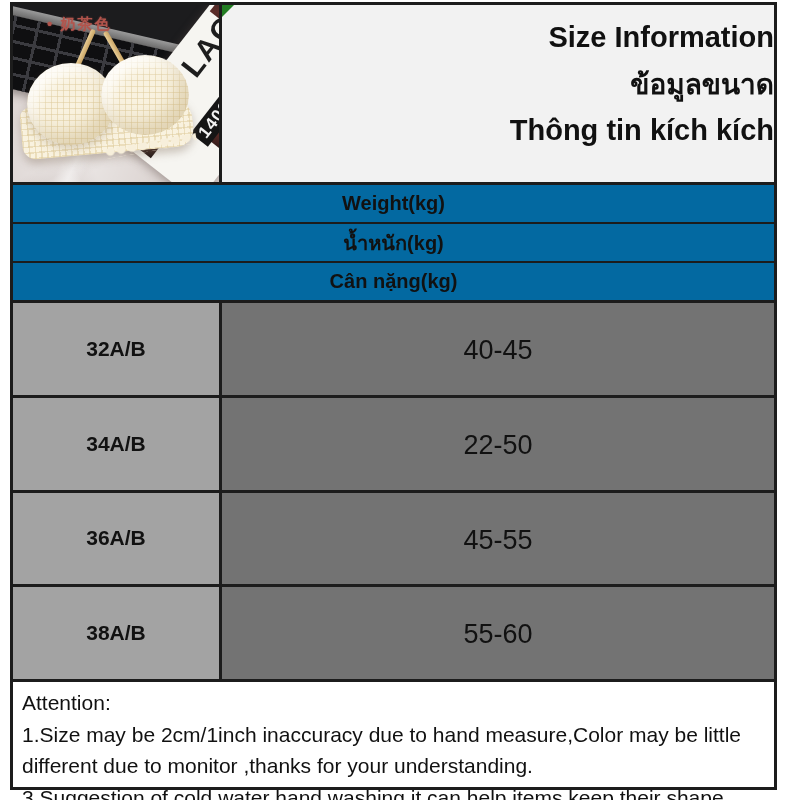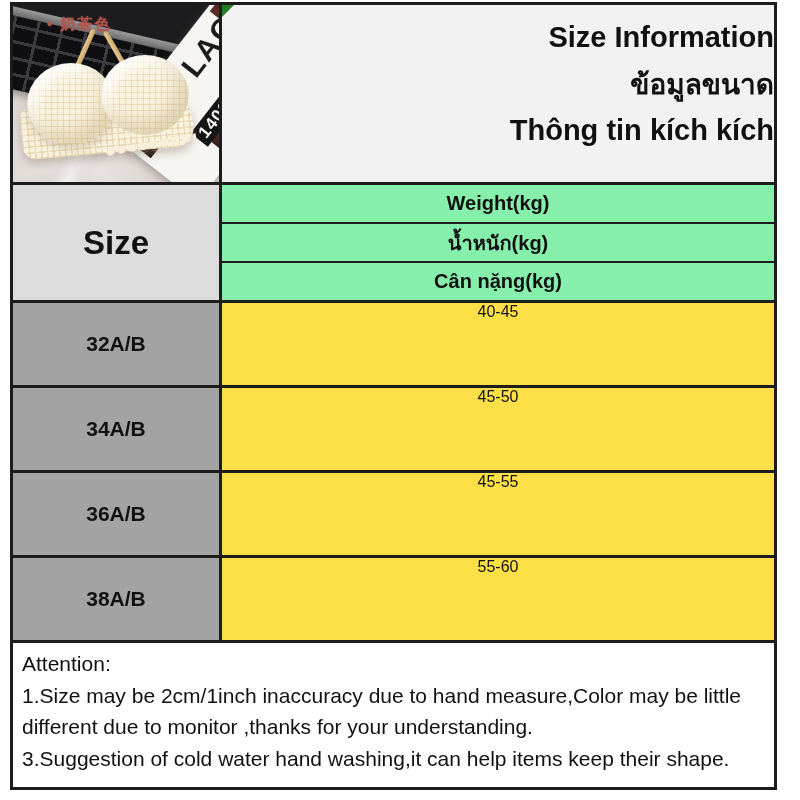--- a/index.html
+++ b/index.html
@@ -118,43 +118,43 @@
   
   .header-block{ height:118px; display:flex; border-bottom:3px solid #1c1c1c; }
   .size-cell{
     width:209px; flex:0 0 209px; background:#dcdcdc;
     border-right:3px solid #1c1c1c;
     display:flex; align-items:center; justify-content:center;
     font-size:33px; font-weight:bold;
   }
   .weight-headers{ flex:1; display:flex; flex-direction:column; }
   .hrow{
-    flex:1; background:#86efac; display:flex; align-items:center; justify-content:center;
+    flex:1; background:#0369a1; display:flex; align-items:center; justify-content:center;
     font-size:20px; font-weight:bold; border-bottom:2px solid #1c1c1c;
   }
   .hrow:last-child{ border-bottom:none; }
 
   
   .data-block{ flex:1; display:flex; flex-direction:column; }
   .drow{ flex:1; display:flex; border-bottom:3px solid #1c1c1c; }
   .dsize{
     width:209px; flex:0 0 209px; background:#a3a3a3;
     border-right:3px solid #1c1c1c;
     display:flex; align-items:center; justify-content:center;
     font-size:21px; font-weight:bold;
   }
   .dval{
-    flex:1; background:#fde047;
+    flex:1; background:#737373;
     display:flex; align-items:flex-start; justify-content:center;
-    font-size:16px;
+    padding-top:32px; font-size:27px;
   }
 
   
   .attention{
-    height:144px; background:#ffffff; padding:5px 9px;
+    height:105px; background:#ffffff; padding:5px 9px;
     font-size:21px; line-height:1.5;
   }
   .attention p{ margin:0; }
 </style>
 </head>
 <body>
 
 <div class="board">
 
   <div class="top-block">
@@ -185,36 +185,35 @@
 
     <div class="title-cell">
       <div class="green-corner"></div>
       <div class="title-en">Size Information</div>
       <div class="title-th">ข้อมูลขนาด</div>
       <div class="title-vi">Thông tin kích kích</div>
     </div>
   </div>
 
   <div class="header-block">
-    <div class="size-cell">Size</div>
     <div class="weight-headers">
       <div class="hrow">Weight(kg)</div>
       <div class="hrow">น้ำหนัก(kg)</div>
       <div class="hrow">Cân nặng(kg)</div>
     </div>
   </div>
 
   <div class="data-block">
     <div class="drow">
       <div class="dsize">32A/B</div>
       <div class="dval">40-45</div>
     </div>
     <div class="drow">
       <div class="dsize">34A/B</div>
-      <div class="dval">45-50</div>
+      <div class="dval">22-50</div>
     </div>
     <div class="drow">
       <div class="dsize">36A/B</div>
       <div class="dval">45-55</div>
     </div>
     <div class="drow">
       <div class="dsize">38A/B</div>
       <div class="dval">55-60</div>
     </div>
   </div>

